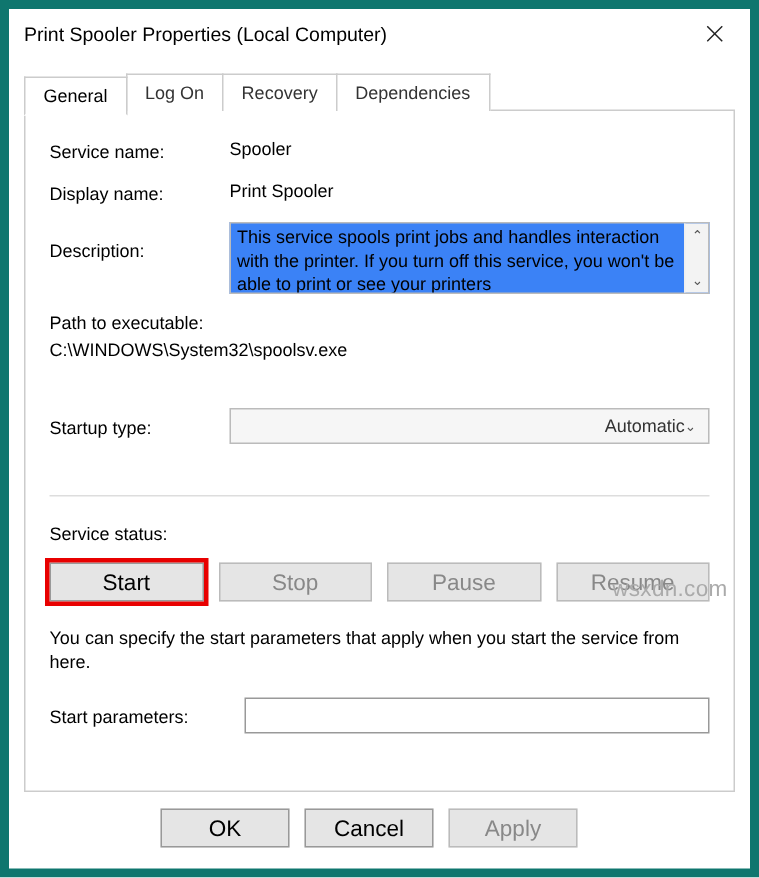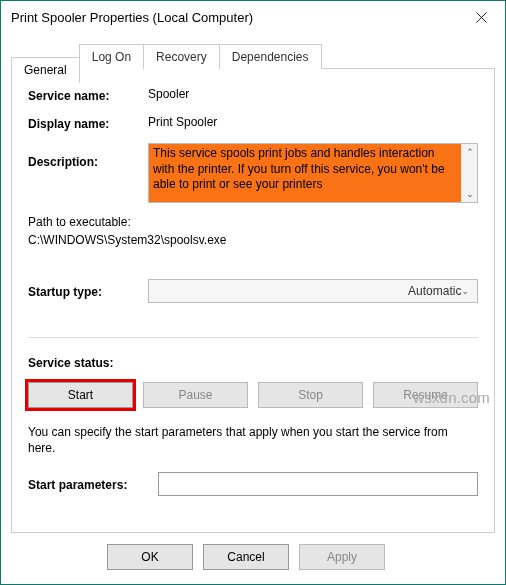--- a/index.html
+++ b/index.html
@@ -8,21 +8,21 @@
       font-size: 12px;
       background: #fff;
       width: 506px;
       height: 585px;
       overflow: hidden;
       color: #000;
     }
     .window {
       width: 506px;
       height: 585px;
-      border: 1px solid #0f766e;
+      border: 6px solid #0f766e;
       background: #fff;
       display: flex;
       flex-direction: column;
     }
     .titlebar {
       height: 32px;
       display: flex;
       align-items: center;
       padding: 0 2px 0 10px;
       font-size: 13px;
@@ -54,21 +54,21 @@
       padding: 5px 12px;
       border: 1px solid #ccc;
       border-bottom: none;
       background: #fff;
       font-size: 12px;
       position: relative;
       margin-right: -1px;
     }
     .tab.active {
       border-bottom: 1px solid #fff;
-      top: 14px;
+      top: 3px;
       z-index: 3;
     }
     .tab:not(.active) {
       background: #fff;
       color: #333;
     }
     .panel {
       border: 1px solid #ccc;
       flex: 1;
       padding: 18px 16px 10px 16px;
@@ -76,30 +76,29 @@
       top: -1px;
     }
     .row {
       display: flex;
       align-items: flex-start;
       margin-bottom: 12px;
     }
     .row .label {
       width: 120px;
       padding-top: 2px;
-      font-weight: bold;
     }
     .row .value { flex: 1; }
     .desc-box {
       flex: 1;
       border: 1px solid #bbb;
-      height: 60px;
+      height: 48px;
       padding: 0 0 0 0;
       display: flex;
-      background: #f97316;
+      background: #3b82f6;
     }
     .desc-text {
       flex: 1;
       padding: 2px 4px;
       overflow: hidden;
       line-height: 1.3;
     }
     .desc-scroll {
       width: 16px;
       display: flex;
@@ -141,21 +140,21 @@
       margin-bottom: 16px;
     }
     .btn {
       flex: 1;
       height: 26px;
       border: 1px solid #bbb;
       background: #e5e5e5;
       display: flex;
       align-items: center;
       justify-content: center;
-      font-size: 12px;
+      font-size: 15px;
       color: #888;
     }
     .btn.enabled {
       color: #000;
       border: 1px solid #999;
       background: #e5e5e5;
     }
     .btn.highlight {
       outline: 3px solid #e80000;
       outline-offset: 0;
@@ -252,22 +251,22 @@
       </div>
 
       <div class="divider"></div>
 
       <div class="row">
         <div class="label">Service status:</div>
       </div>
 
       <div class="btn-row">
         <div class="btn enabled highlight">Start</div>
+        <div class="btn">Stop</div>
         <div class="btn">Pause</div>
-        <div class="btn">Stop</div>
         <div class="btn">Resume</div>
       </div>
 
       <div class="help-text">You can specify the start parameters that apply when you start the service from here.</div>
 
       <div class="row" style="align-items:center;">
         <div class="label" style="width:130px;">Start parameters:</div>
         <input class="input" type="text" value="" style="">
       </div>
 

